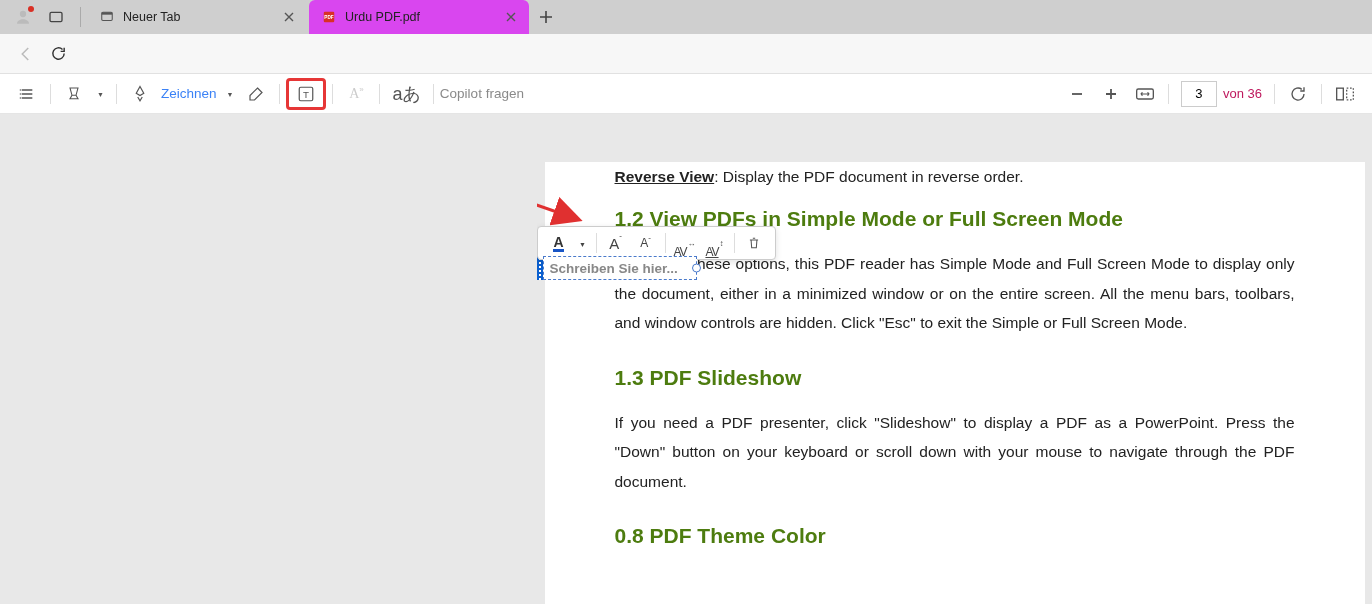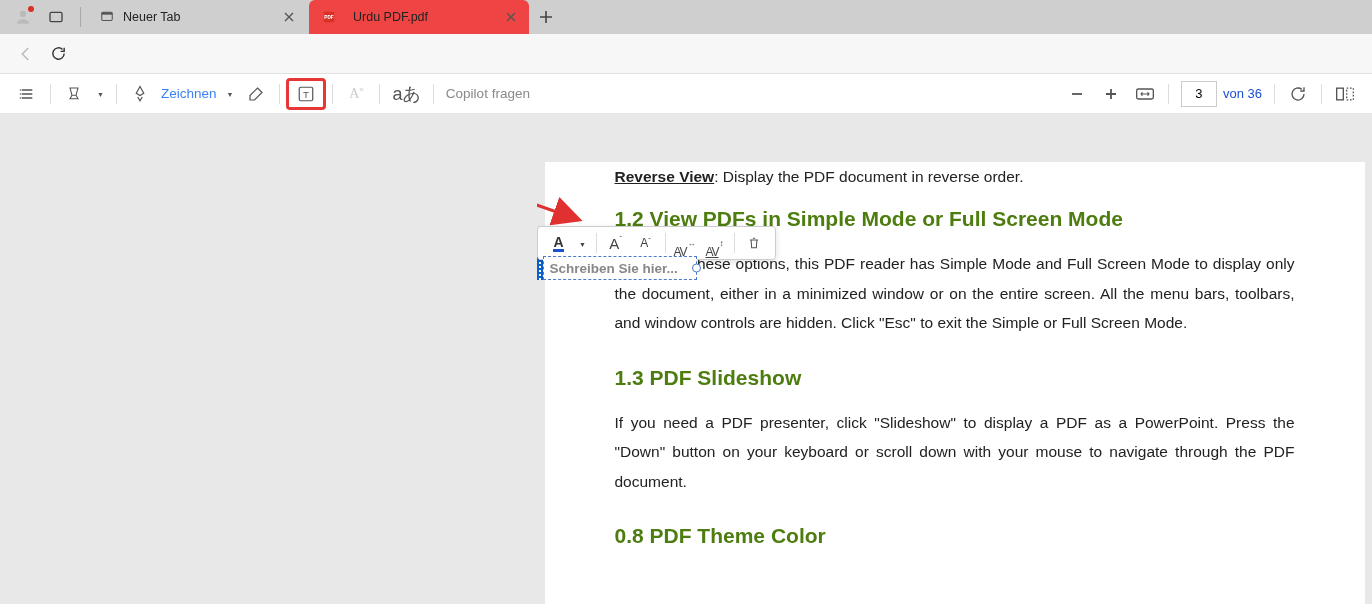--- a/index.html
+++ b/index.html
@@ -4,41 +4,41 @@
 <style>
 * { margin: 0; padding: 0; box-sizing: border-box; font-family: "Segoe UI", Arial, sans-serif; }
 html, body { width: 1372px; height: 604px; overflow: hidden; background: #e8e8e8; }
 .titlebar { height: 34px; background: #cfcfcf; display: flex; align-items: center; padding: 0 8px; }
 .account-icon { width: 18px; height: 18px; position: relative; margin: 0 6px; }
 .account-icon .dot { position: absolute; top: -2px; right: -2px; width: 6px; height: 6px; background: #d93025; border-radius: 50%; }
 .tabbutton-icon { margin: 0 10px; display: flex; align-items: center; }
 .divider-v { width: 1px; height: 20px; background: #aaa; margin: 0 6px; }
 .tab { display: flex; align-items: center; height: 34px; padding: 0 10px 0 12px; border-radius: 6px 6px 0 0; margin-right: 2px; min-width: 220px; max-width: 240px; font-size: 12.5px; color: #222; }
 .tab.inactive { background: #cfcfcf; }
-.tab.active { background: #ef4444; gap: 8px; }
+.tab.active { background: #d946ef; }
 .tab .tab-icon { width: 16px; height: 16px; margin-right: 8px; display: inline-flex; align-items: center; justify-content: center; }
 .tab .tab-title { flex: 1; white-space: nowrap; overflow: hidden; text-overflow: ellipsis; }
 .tab .tab-close { width: 16px; height: 16px; display: inline-flex; align-items: center; justify-content: center; color: #555; margin-left: 6px; }
 .newtab { width: 30px; height: 30px; display: flex; align-items: center; justify-content: center; font-size: 18px; color: #444; }
 .addrrow { height: 40px; background: #f7f7f7; display: flex; align-items: center; padding: 0 10px; border-bottom: 1px solid #e1e1e1; }
 .nav-btn { width: 32px; height: 32px; display: flex; align-items: center; justify-content: center; color: #777; }
 .nav-btn.enabled { color: #333; }
 .urlbox { flex: 1; margin-left: 10px; height: 30px; background: #fff; border: 1px solid #ddd; border-radius: 15px; display: flex; align-items: center; padding: 0 12px; }
 .urlbox .search-icon { margin-right: 10px; color: #666; }
 .urlbox input { border: none; outline: none; flex: 1; font-size: 14px; color: #333; background: transparent; }
 .pdfbar { height: 40px; background: #fff; display: flex; align-items: center; padding: 0 10px; border-bottom: 1px solid #e5e5e5; }
 .tool-btn { min-width: 30px; height: 30px; display: flex; align-items: center; justify-content: center; color: #555; margin: 0 2px; border-radius: 3px; padding: 0 4px; }
 .tool-group { display: flex; align-items: center; }
 .tool-sep { width: 1px; height: 20px; background: #ddd; margin: 0 6px; }
 .draw-label { font-size: 13.5px; color: #3b82f6; margin: 0 4px; }
 .text-tool { border: 3px solid #e63636; border-radius: 4px; padding: 4px 8px; }
-.copilot { font-size: 13.5px; color: #8a8a8a; margin-left: 6px; }
+.copilot { font-size: 13.5px; color: #8a8a8a; }
 .pdfbar .spacer { flex: 1; }
 .page-input { width: 36px; height: 26px; border: 1px solid #ccc; text-align: center; font-size: 13px; margin: 0 6px; }
-.page-total { font-size: 13px; color: #1d4ed8; margin-right: 6px; }
+.page-total { font-size: 13px; color: #be185d; margin-right: 6px; }
 .workspace { display: flex; height: calc(604px - 34px - 40px - 40px); }
 .side-gutter { width: 537px; background: #e8e8e8; }
 .doc-pane { flex: 1; background: #e8e8e8; position: relative; overflow: hidden; }
 .page { width: 820px; background: #fff; margin: 0 auto; padding: 0 70px 40px 70px; min-height: 800px; position: relative; }
 .doc-text { font-size: 15.5px; line-height: 1.9; color: #222; text-align: justify; }
 .doc-text b { font-weight: 700; }
 .h2 { font-size: 21px; font-weight: 700; margin: 16px 0 18px 0; color: #4d7c0f; }
 .underline { text-decoration: underline; }
 .annotate-layer { position: absolute; left: -12px; top: 94px; }
 .text-toolbar { position: absolute; top: -30px; left: 4px; background: #fff; border: 1px solid #ccc; border-radius: 4px; box-shadow: 0 2px 6px rgba(0,0,0,0.12); display: flex; align-items: center; height: 34px; padding: 0 6px; }

